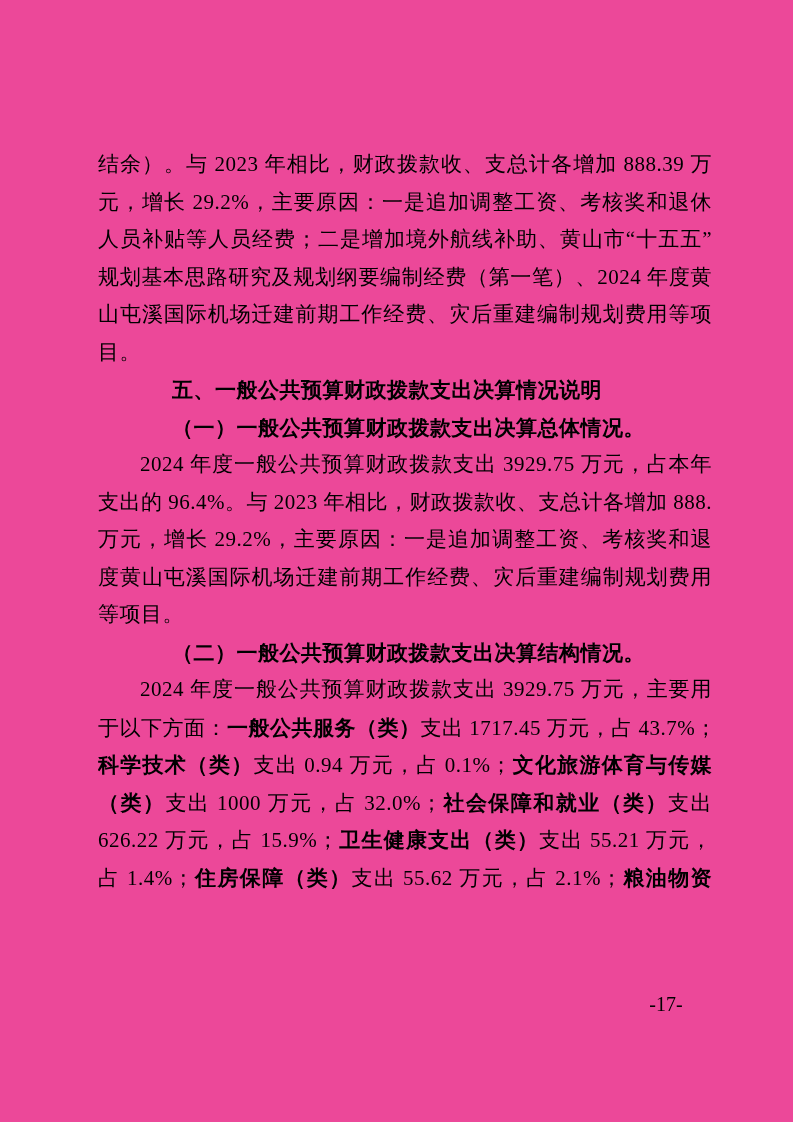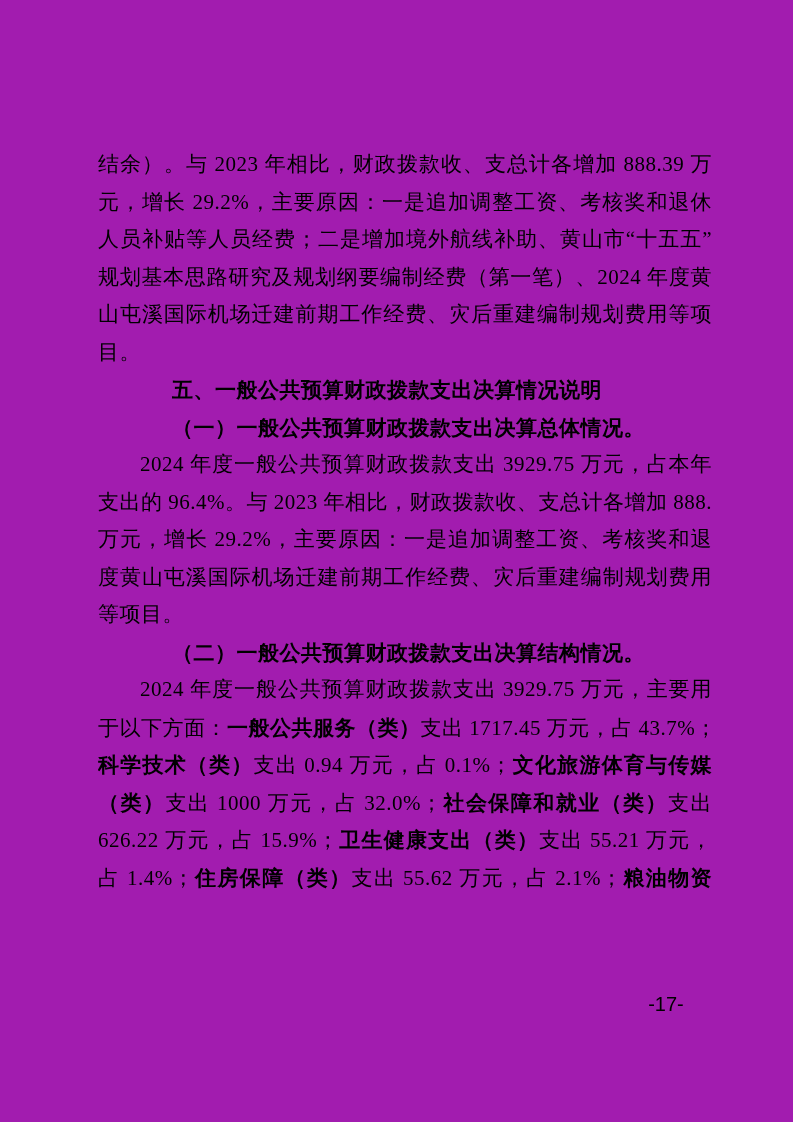--- a/index.html
+++ b/index.html
@@ -4,21 +4,21 @@
 <style>
   html, body {
     margin: 0;
     padding: 0;
     background: #ffffff;
   }
   .page {
     position: relative;
     width: 793px;
     height: 1122px;
-    background: #a21caf;
+    background: #ec4899;
     overflow: hidden;
     font-family: "Liberation Serif", "DejaVu Serif", serif;
     color: #000000;
   }
   .text-block {
     position: absolute;
     left: 98px;
     top: 146px;
     width: 614px;
   }
@@ -53,21 +53,21 @@
   }
   .page-number {
     position: absolute;
     top: 990px;
     left: 630px;
     width: 72px;
     height: 28px;
     line-height: 28px;
     font-size: 20px;
     text-align: center;
-    font-family: Liberation Sans, sans-serif;
+    font-family: Liberation Serif, serif;
     color: #000000;
   }
 </style>
 </head>
 <body>
 
 <div class="page">
   <div class="text-block">
       <div class="line"><span class="seg">结余）。与 2023 年相比，财政拨款收、支总计各增加 888.39 万</span></div>
       <div class="line"><span class="seg">元，增长 29.2%，主要原因：一是追加调整工资、考核奖和退休</span></div>

